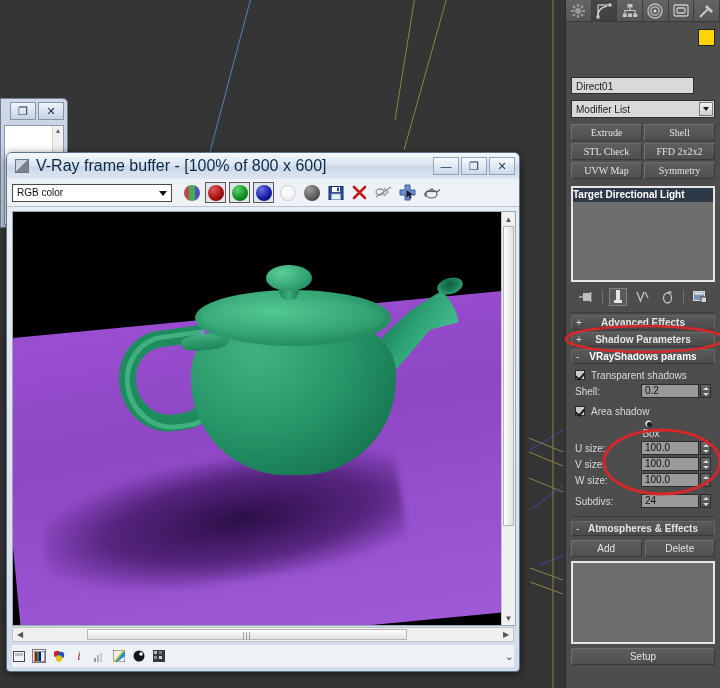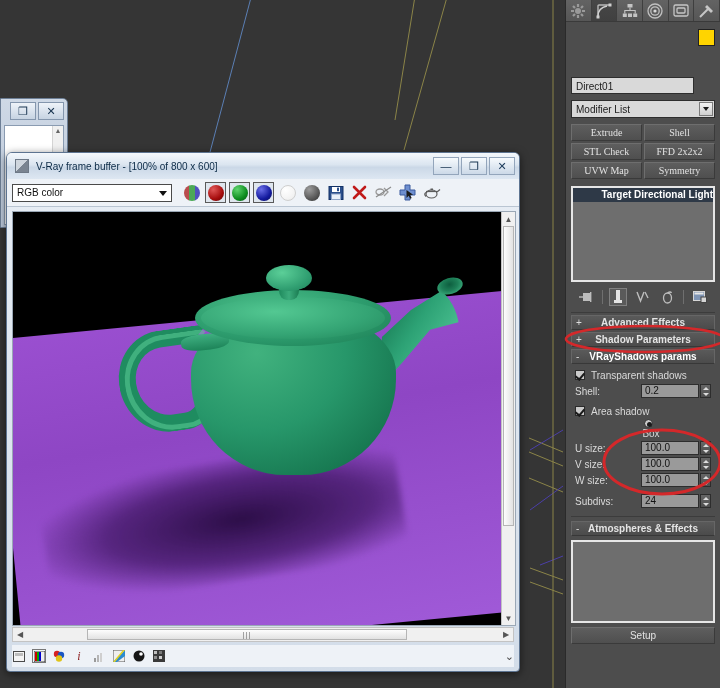--- a/index.html
+++ b/index.html
@@ -65,21 +65,21 @@
     border: 1px solid #6e6e6e; border-bottom-color:#3a3a3a; border-right-color:#3a3a3a;
     color: #e2e2e2; font-size: 10px; text-align: center; line-height: 15px;
   }
 
   .stack {
     margin-top: 7px; height: 96px; background: #6e6e6e;
     border: 2px solid #e6e6e6;
   }
   .stack-item {
     height: 14px; background: #2e3947; color: #ffffff;
-    font-size: 10px; font-weight: bold; text-align: right; line-height: 14px;
+    font-size: 10px; font-weight: bold; text-align: left; line-height: 14px;
   }
 
   .stack-tools {
     margin-top: 5px; height: 20px; display: flex; align-items: center;
     justify-content: space-around; padding: 0 3px;
   }
   .stool { width: 18px; height: 18px; display:flex; align-items:center; justify-content:center; }
   .stool.boxed { border: 1px solid #808080; background: #5a5a5a; }
   .sep { width: 1px; height: 14px; background: #6f6f6f; }
 
@@ -171,21 +171,21 @@
   .vfb-title {
     height: 26px; display: flex; align-items: center; padding: 0 4px 0 8px;
     background: linear-gradient(#f4f8fc 0%, #dbe5f0 45%, #cbd8e7 55%, #dde7f2 100%);
     border-radius: 5px 5px 0 0;
   }
   .vfb-icon {
     width: 14px; height: 14px; margin-right: 7px;
     background: linear-gradient(135deg,#cfd6de 50%, #7a8491 50%);
     border: 1px solid #6d7886;
   }
-  .vfb-titletext { font-size: 10px; color: #0b2a46; white-space: nowrap; }
+  .vfb-titletext { font-size: 16px; color: #0b2a46; white-space: nowrap; }
   .vfb-winbtns { margin-left: auto; display: flex; gap: 2px; }
   .wbtn {
     width: 26px; height: 18px; border: 1px solid #93a5bb;
     background: linear-gradient(#f6fafd,#ccd9e8);
     display: flex; align-items: center; justify-content: center;
     font-size: 11px; color: #14314e; line-height: 1;
   }
   .wbtn.close { color: #1d3c5c; }
 
   .vfb-toolbar {
@@ -718,20 +718,24 @@
         </div>
       </div>
 
       <div class="divider"></div>
 
       <div class="rollout" style="margin-top:4px">
         <span class="pm">-</span>
         <span class="rtitle">Atmospheres &amp; Effects</span>
       </div>
 
+      <div class="ae-btns">
+        <div class="mbtn">Add</div>
+        <div class="mbtn">Delete</div>
+      </div>
 
       <div class="ae-list"></div>
 
       <div class="ae-setup">
         <div class="mbtn">Setup</div>
       </div>
 
     </div>
   </div>
 

